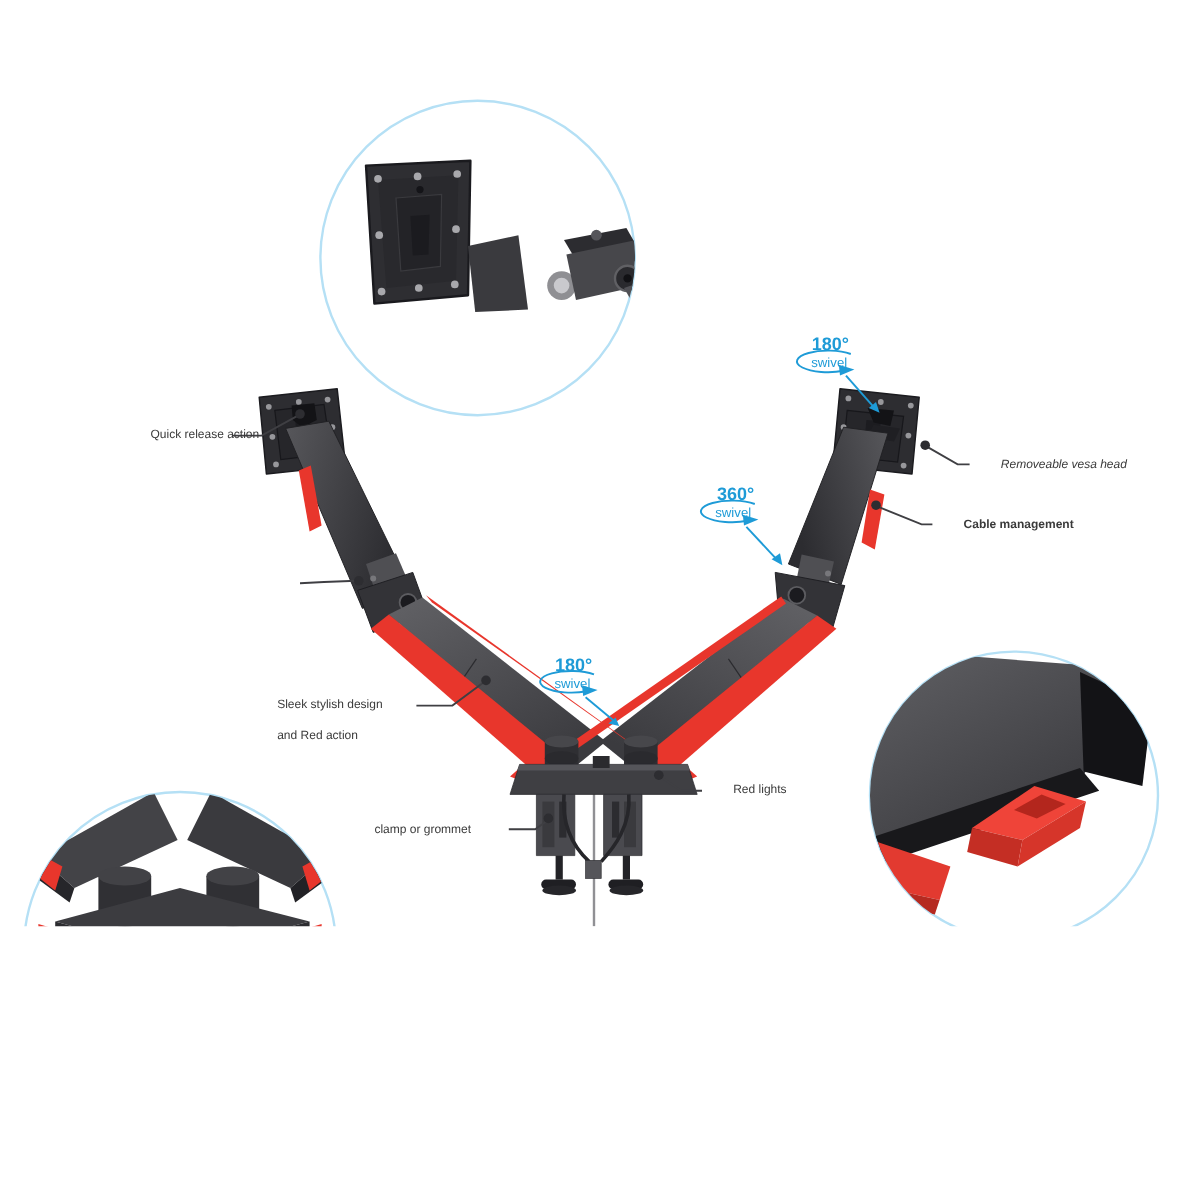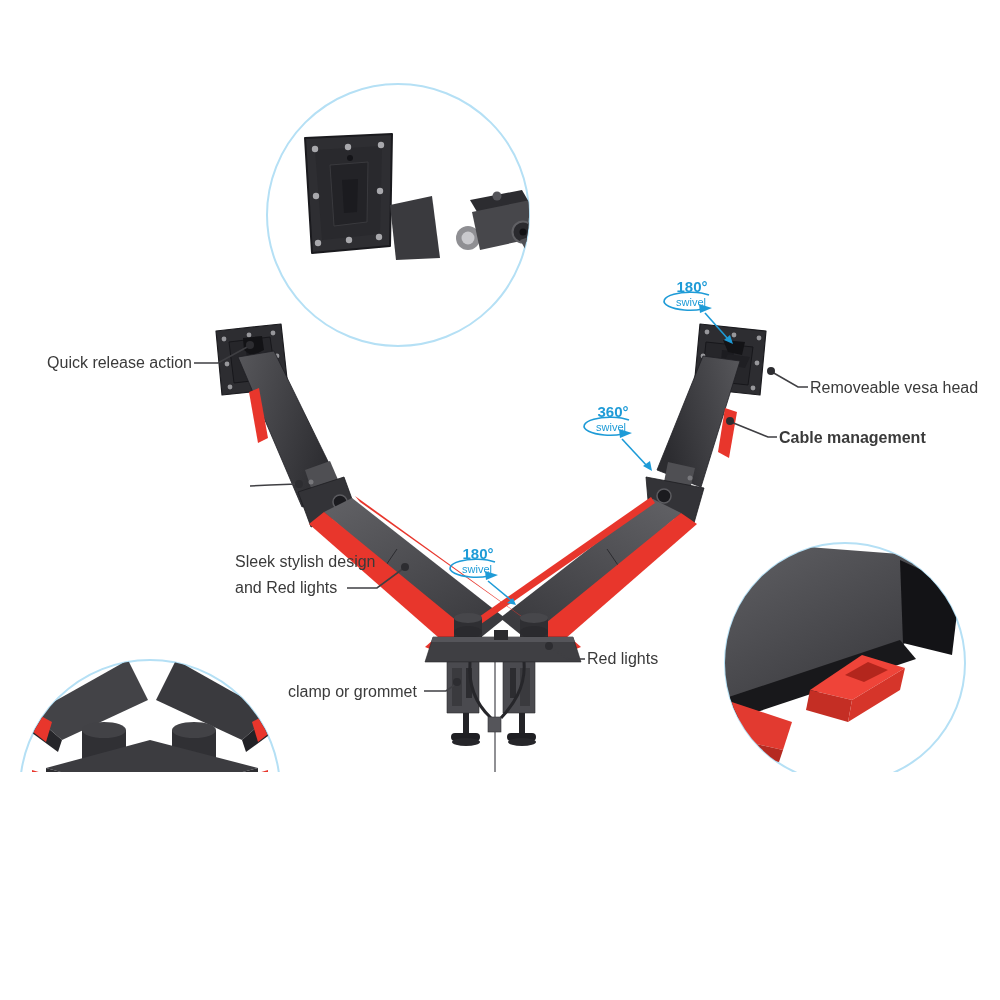--- a/index.html
+++ b/index.html
@@ -1,19 +1,19 @@
 <!DOCTYPE html>
 <html><head>
 <meta charset="utf-8">
 <style>
   html,body{margin:0;padding:0;background:#ffffff;}
   .stage{position:relative;width:1000px;height:772px;background:#ffffff;overflow:hidden;
          font-family:"Liberation Sans", sans-serif;}
   .stage svg{position:absolute;left:0;top:0;}
-  .label{position:absolute;color:#3a3a3a;font-size:16px;line-height:22px;white-space:nowrap;}
+  .label{position:absolute;color:#3a3a3a;font-size:10px;line-height:22px;white-space:nowrap;padding-left:24px;}
   .label.two-line{line-height:26px;}
   .label.right{text-align:right;}
   .anno-deg{font-size:15px;font-weight:bold;}
   .anno-sw{font-size:11px;}
 </style>
 </head>
 <body>
 
 <div class="stage">
 
@@ -306,26 +306,26 @@
     <path d="M488,581 L512,601" stroke="#1e9bd7" stroke-width="1.6" fill="none"></path>
     <path d="M516,605 L507,603 L513,598 Z" fill="#1e9bd7"></path>
   </g>
 </svg>
 
 <div class="label right" style="left:0;top:352px;width:192px;">Quick release action</div>
 
 <div class="label two-line" style="left:43px;top:467px;">
 </div>
 
-<div class="label two-line" style="left:207px;top:549px;margin-left:28px;">
+<div class="label two-line" style="left:207px;top:575px;">
   <div>Sleek stylish design</div>
-  <div>and Red lights</div>
+  <div>and Red action</div>
 </div>
 
 <div class="label" style="left:288px;top:681px;text-align:right;">clamp or grommet</div>
 
 <div class="label" style="left:587px;top:648px;">Red lights</div>
 
-<div class="label" style="left:810px;top:377px;">Removeable vesa head</div>
+<div class="label" style="left:810px;top:377px;font-style:italic;">Removeable vesa head</div>
 
 <div class="label" style="left:779px;top:427px;font-weight:bold;">Cable management</div>
 
 </div>
 
 </body></html>

